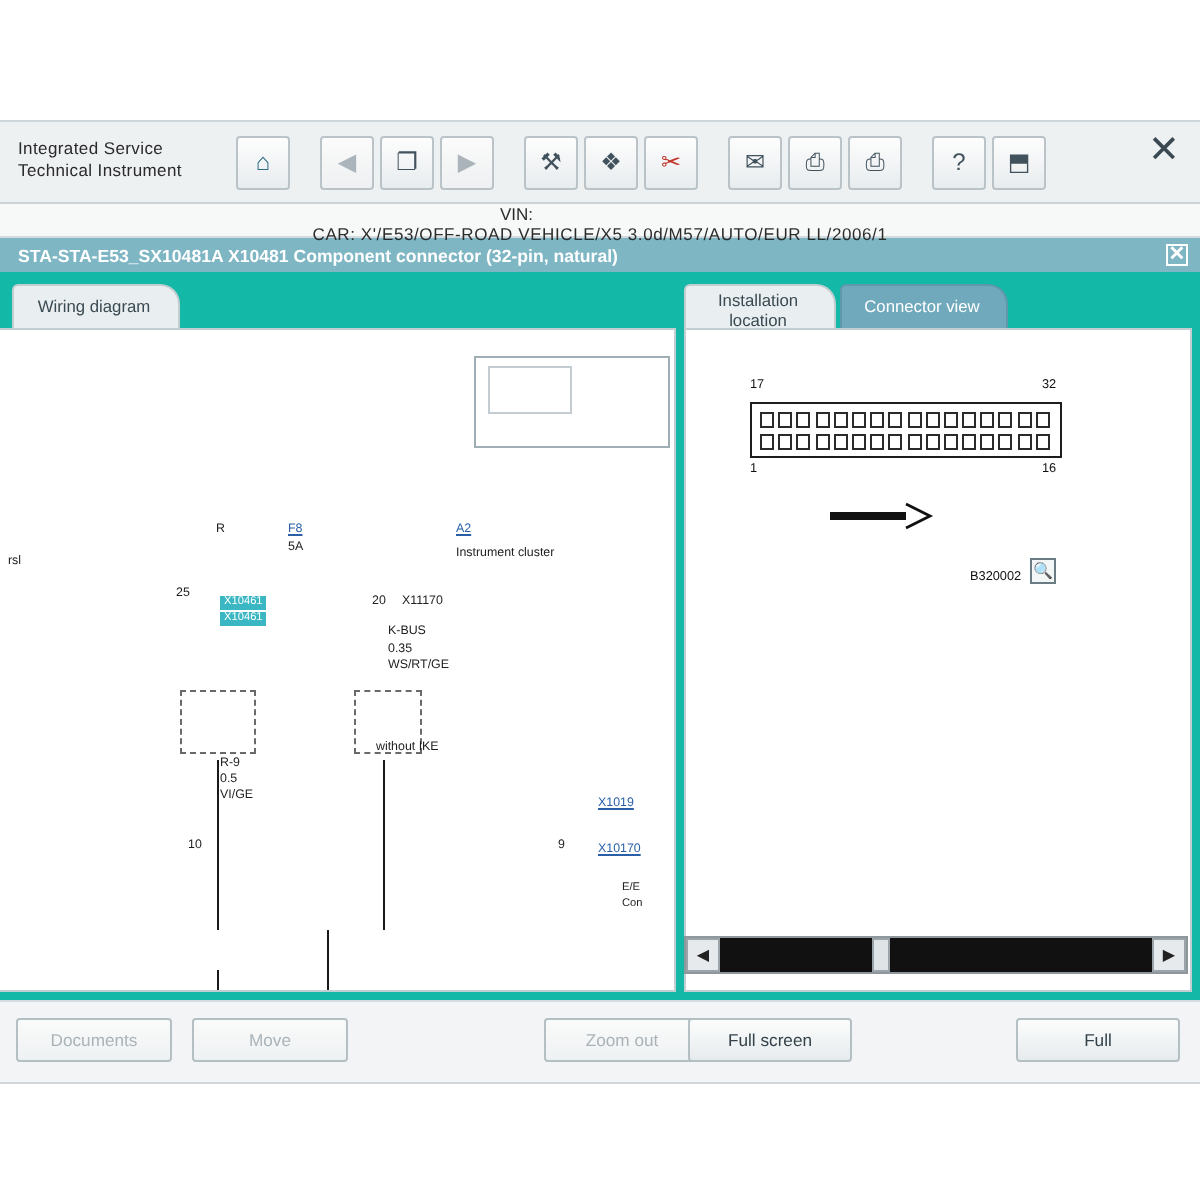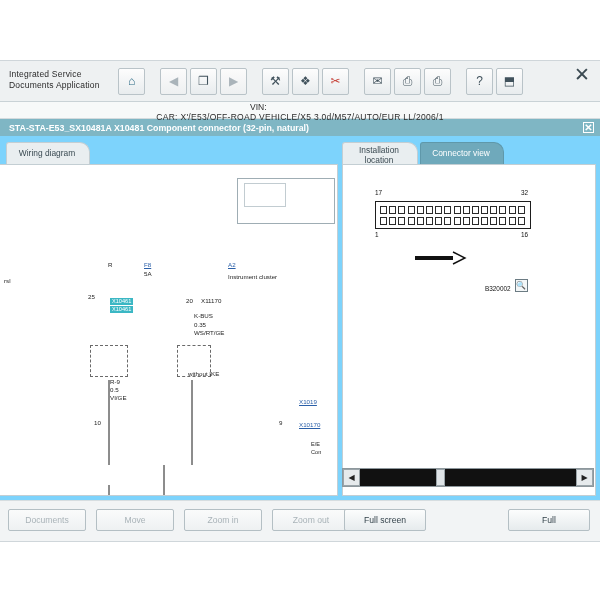--- a/index.html
+++ b/index.html
@@ -11,21 +11,21 @@
     width: 600px;
     height: 600px;
     font-family: "Liberation Sans", sans-serif;
     overflow: hidden;
   }
   .app {
     position: absolute;
     left: 0; top: 60px;
     width: 600px;
     height: 480px;
-    background: #7dd3fc;
+    background: #14b8a6;
     border-top: 1px solid #cfd6da;
     border-bottom: 1px solid #cfd6da;
   }
   
   .toolbar {
     position: relative;
     height: 40px;
     background: #eef1f2;
     border-bottom: 1px solid #c9d2d6;
     display: flex;
@@ -280,21 +280,21 @@
   .btn.b6 { left: 508px; width: 82px; }
 </style>
 </head>
 <body>
 
 <div class="app">
 
   <div class="toolbar">
     <div class="app-title">
       <div>Integrated Service</div>
-      <div>Documents Application</div>
+      <div>Technical Instrument</div>
     </div>
     <div class="tb-buttons">
       <div class="tb-btn home">
           <span>⌂</span>
         </div>
       <div class="tb-gap"></div>
       <div class="tb-btn disabled">
           <span>◀</span>
         </div>
       <div class="tb-btn">
@@ -485,18 +485,17 @@
           <div class="hs-thumb"></div>
         </div>
         <div class="hs-arrow">▶</div>
       </div>
     </div>
   </div>
 
   <div class="btnbar">
     <div class="btn b1 dim">Documents</div>
     <div class="btn b2 dim">Move</div>
-    <div class="btn b3 dim">Zoom in</div>
     <div class="btn b4 dim">Zoom out</div>
     <div class="btn b5">Full screen</div>
     <div class="btn b6">Full</div>
   </div>
 </div>
 
 </body></html>

